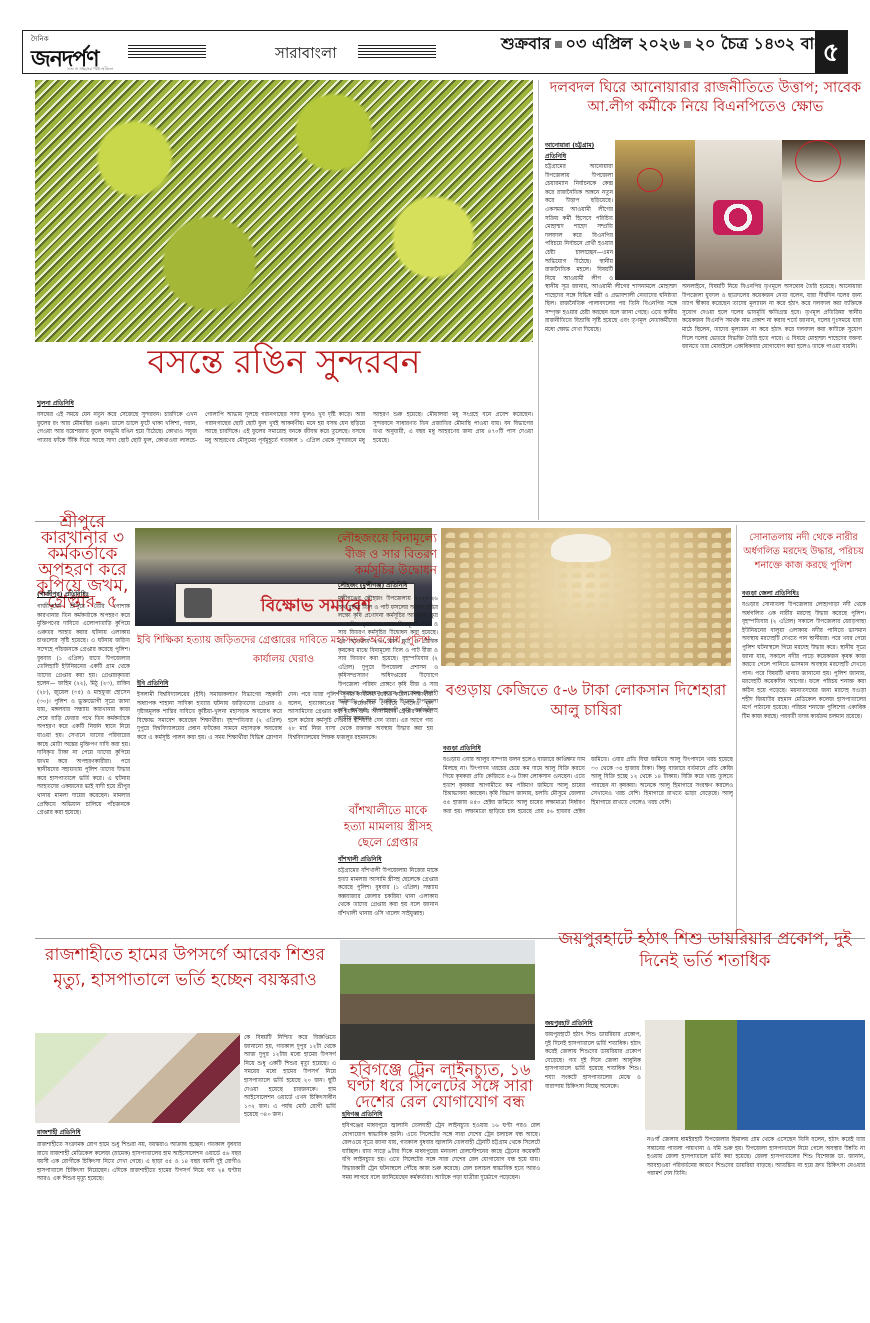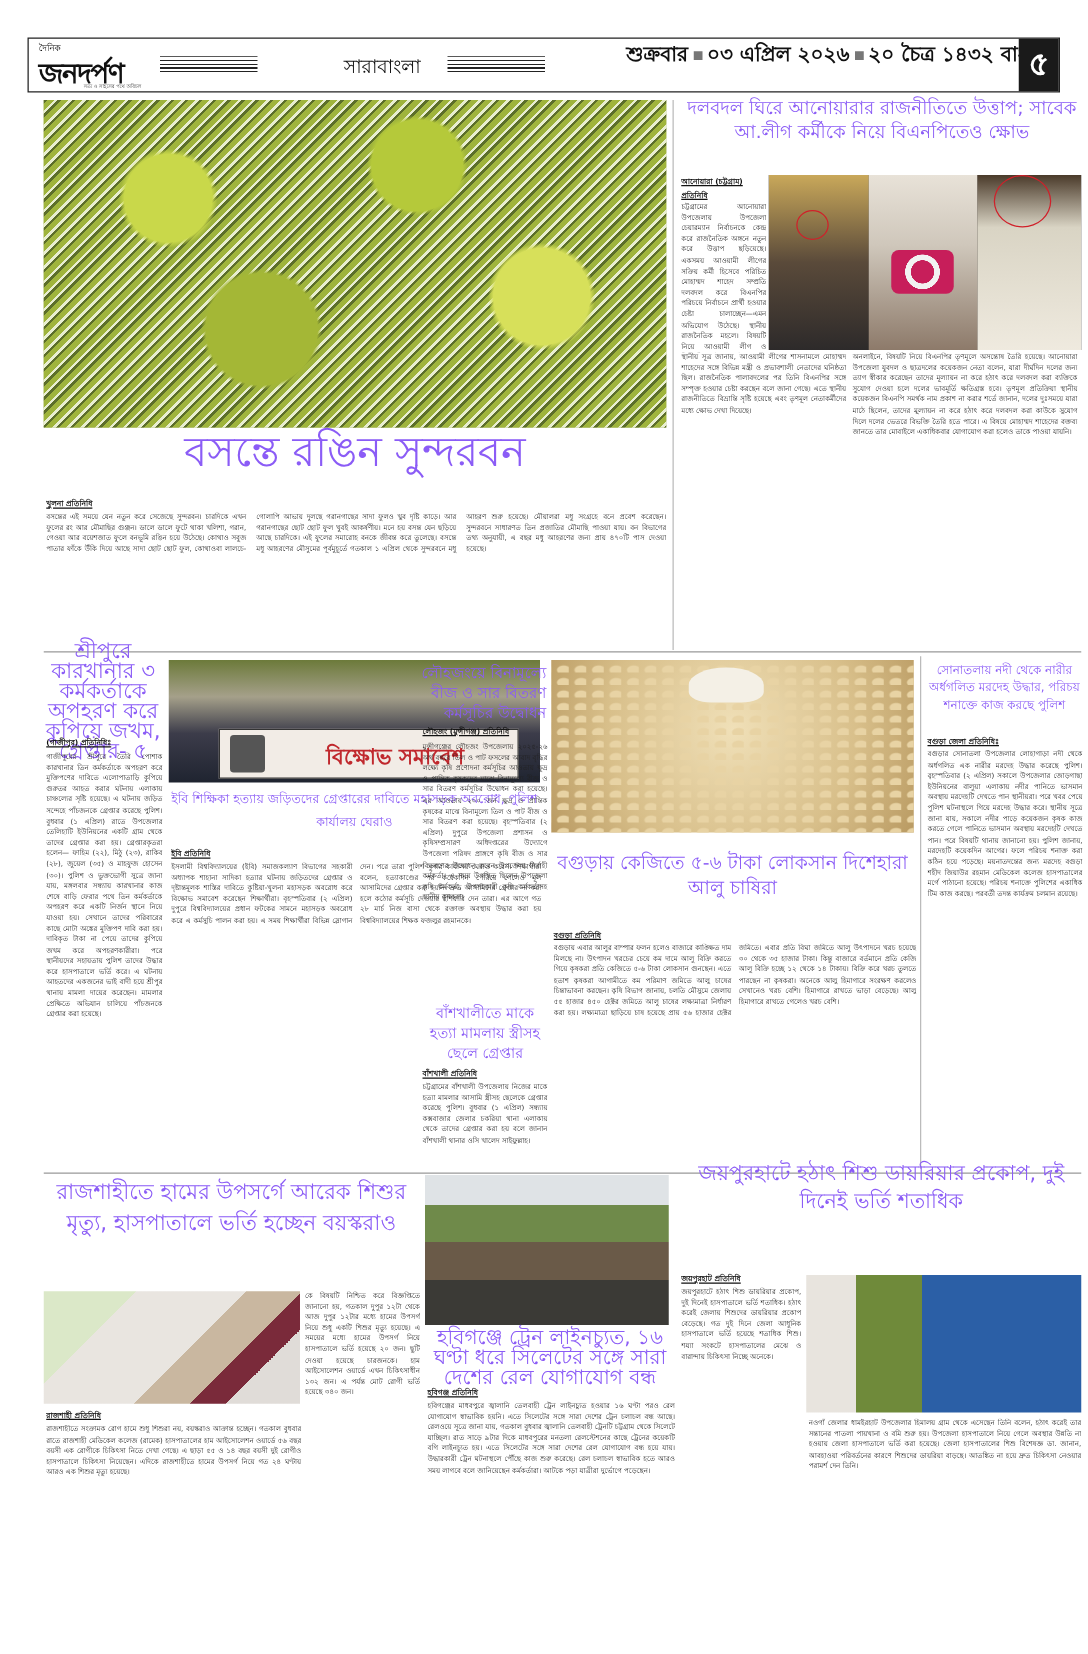--- a/index.html
+++ b/index.html
@@ -18,21 +18,21 @@
   .brand-main { position: absolute; left: 8px; top: 10px; font-size: 22px; font-weight: bold; letter-spacing: -1px; font-family: "DejaVu Serif", serif; }
   .brand-tag { position: absolute; left: 44px; top: 35px; font-size: 4px; color: #444; }
   .rules { position: absolute; top: 14px; height: 14px; width: 78px;
     background: repeating-linear-gradient(to bottom, #222 0 1px, #fff 1px 3px); }
   .section-name { position: absolute; left: 252px; top: 10px; font-size: 15px; font-family: "DejaVu Serif", serif; }
   .date-line { position: absolute; left: 478px; top: 0; font-size: 16px; white-space: nowrap; font-weight: bold; }
   .sq { display: inline-block; width: 7px; height: 7px; background: #777; margin: 0 4px; vertical-align: middle; }
   .page-no { position: absolute; right: 0; top: 0; width: 32px; height: 42px; background: #1a1a1a; color: #fff; font-size: 26px; font-weight: bold; text-align: center; line-height: 42px; }
 
   .photo { position: absolute; overflow: hidden; }
-  .headline { position: absolute; text-align: center; font-family: "DejaVu Sans", sans-serif; line-height: 1.2; color: #8b5cf6; }
+  .headline { position: absolute; text-align: center; font-family: "DejaVu Sans", sans-serif; line-height: 1.2; color: #b91c1c; }
   .byline { position: absolute; font-size: 6px; font-weight: bold; text-decoration: underline; }
   .body-text { position: absolute; font-size: 5.6px; line-height: 8.6px; color: #222; text-align: justify; overflow: hidden; }
   .col-rule { position: absolute; width: 1px; background: #bbb; }
   .h-rule { position: absolute; height: 1px; background: #999; }
   .circle-mark { position: absolute; border: 1.5px solid #d0202a; border-radius: 50%; }
 </style>
 </head>
 <body>
 
 <div class="masthead">

